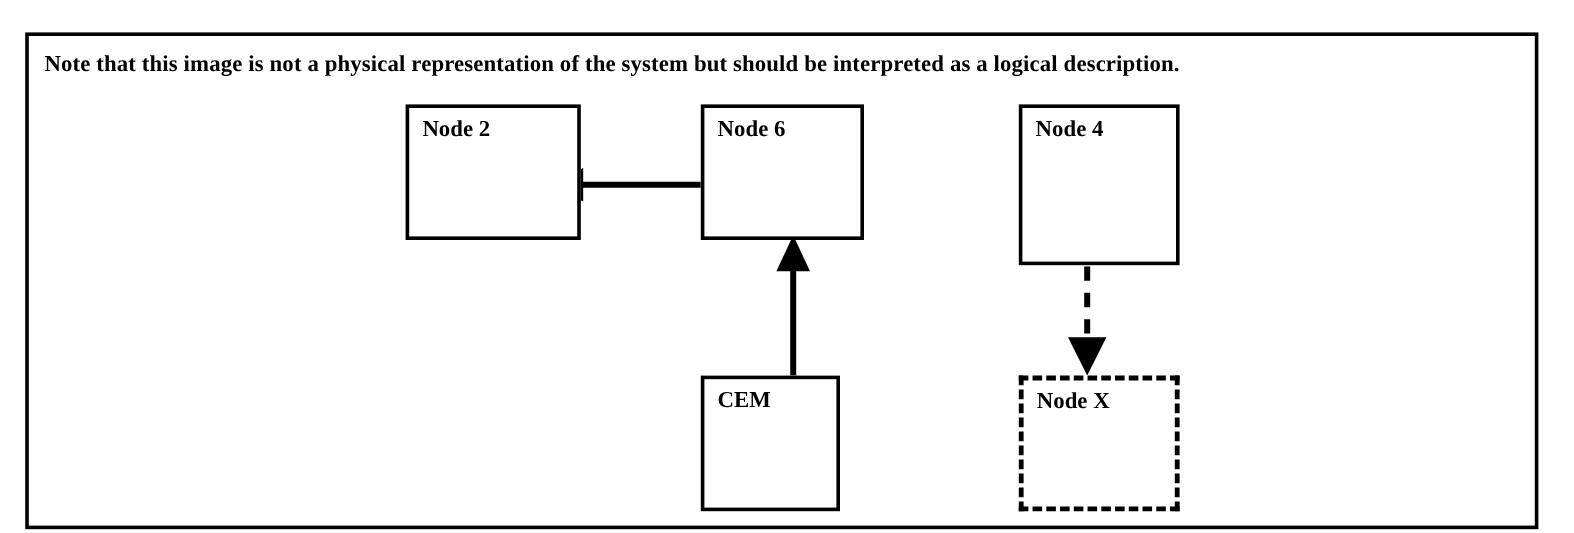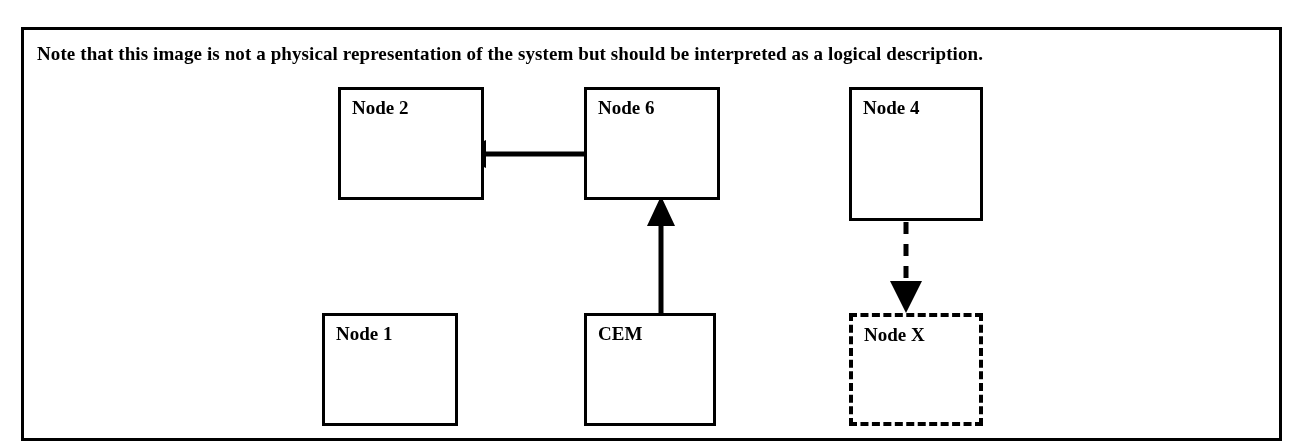--- a/index.html
+++ b/index.html
@@ -52,21 +52,21 @@
     top: 7px;
     font-size: 19px;
     line-height: 22px;
     color: #000000;
     white-space: nowrap;
   }
   #n2 { left: 298px; top: 57px;  width: 146px; height: 113px; margin-left: 16px; }
   #n3 { left: 560px; top: 57px;  width: 136px; height: 113px; }
   #n4 { left: 825px; top: 57px;  width: 134px; height: 134px; }
   #n1 { left: 298px; top: 283px; width: 136px; height: 113px; }
-  #cem{ left: 560px; top: 283px; width: 132px; height: 113px; }
+  #cem{ left: 560px; top: 283px; width: 116px; height: 113px; }
   #nx { left: 825px; top: 283px; width: 134px; height: 113px; }
 
   .edge-layer {
     position: absolute;
     left: 0;
     top: 0;
     width: 1255px;
     height: 408px;
     pointer-events: none;
   }
@@ -101,23 +101,20 @@
   </div>
 
   <div class="node" id="n3">
     <span class="node-label">Node 6</span>
   </div>
 
   <div class="node" id="n4">
     <span class="node-label">Node 4</span>
   </div>
 
-  <div class="node" id="n1">
-    <span class="node-label">Node 1</span>
-  </div>
 
   <div class="node" id="cem">
     <span class="node-label">CEM</span>
   </div>
 
   <div class="node dashed" id="nx">
     <span class="node-label">Node X</span>
   </div>
 
 </div>

